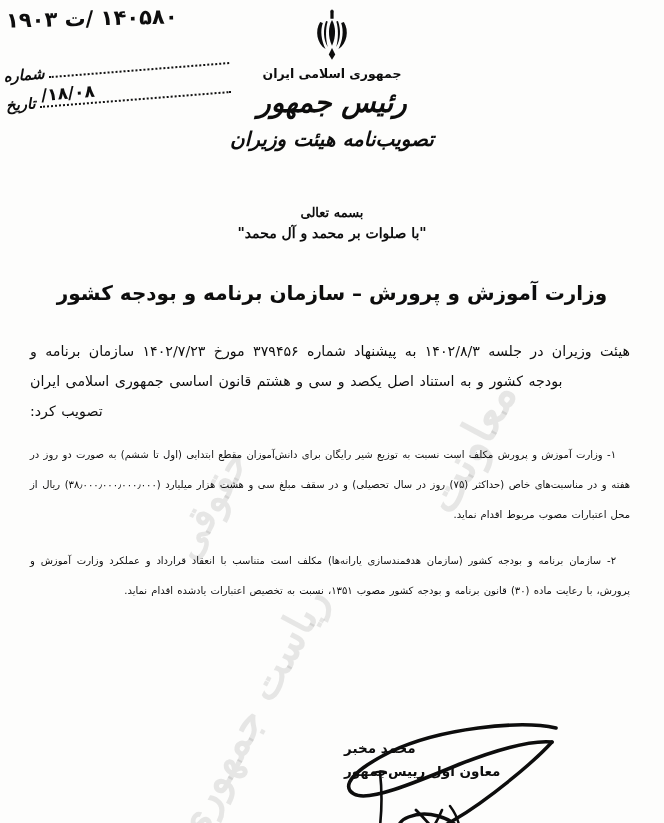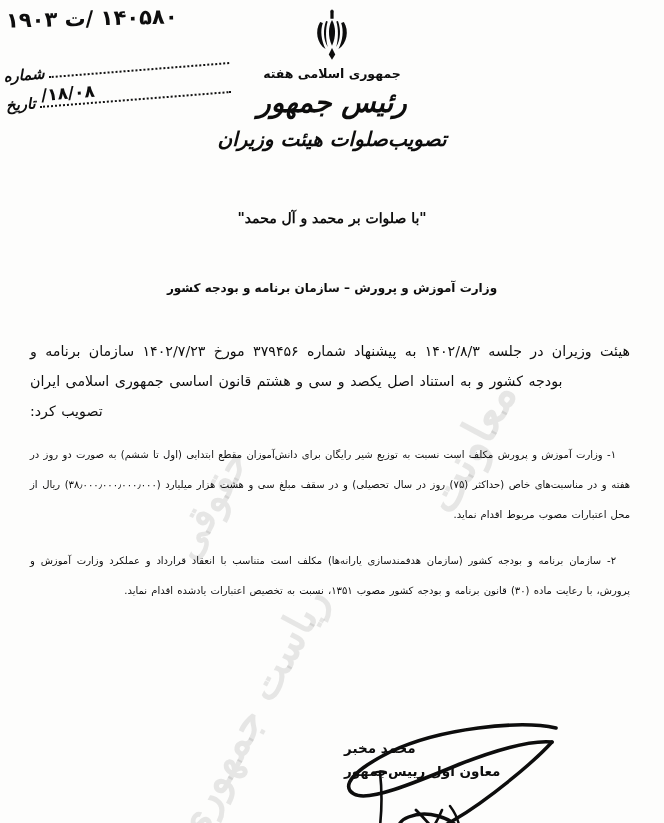--- a/index.html
+++ b/index.html
@@ -154,21 +154,21 @@
     font-weight: 700;
     font-family: "DejaVu Serif", "Liberation Serif", serif;
   }
 
   
   .addressee {
     position: absolute;
     top: 281px;
     left: 0; right: 0;
     text-align: center;
-    font-size: 12px;
+    font-size: 20px;
     font-weight: 700;
     font-family: "DejaVu Sans", "Liberation Sans", sans-serif;
     z-index: 3;
   }
 
   
   .body-wrap {
     position: absolute;
     top: 336px;
     right: 34px;
@@ -263,26 +263,27 @@
           <path d="M50 2 L53 8 L47 8 Z"></path>
           <path d="M50 22 C43 34 42 52 50 70 C58 52 57 34 50 22 Z"></path>
           <path d="M28 26 C18 42 22 66 38 76 C30 60 28 42 33 28 Z"></path>
           <path d="M72 26 C82 42 78 66 62 76 C70 60 72 42 67 28 Z"></path>
           <path d="M39 24 C33 40 34 58 42 72 C38 56 38 38 42 25 Z"></path>
           <path d="M61 24 C67 40 66 58 58 72 C62 56 62 38 58 25 Z"></path>
           <path d="M50 74 L44 86 L50 96 L56 86 Z"></path>
         </g>
       </svg>
     </div>
-    <div class="country-name">جمهوری اسلامی هفته</div>
+    <div class="country-name">جمهوری اسلامی ایران</div>
     <div class="president-title">رئیس جمهور</div>
-    <div class="decree-title">تصویب‌صلوات هیئت وزیران</div>
+    <div class="decree-title">تصویب‌نامه هیئت وزیران</div>
   </div>
 
   <div class="invocation">
+    <div class="line1">بسمه تعالی</div>
     <div class="line2">"با صلوات بر محمد و آل محمد"</div>
   </div>
 
   <div class="addressee">وزارت آموزش و پرورش – سازمان برنامه و بودجه کشور</div>
 
   <div class="body-wrap">
     <div class="para preamble">
       <span>هیئت وزیران در جلسه ۱۴۰۲/۸/۳ به پیشنهاد شماره ۳۷۹۴۵۶ مورخ ۱۴۰۲/۷/۲۳ سازمان برنامه و بودجه کشور و به استناد اصل یکصد و سی و هشتم قانون اساسی جمهوری اسلامی ایران</span>
       <span class="lastline-right">تصویب کرد:</span>
     </div>

